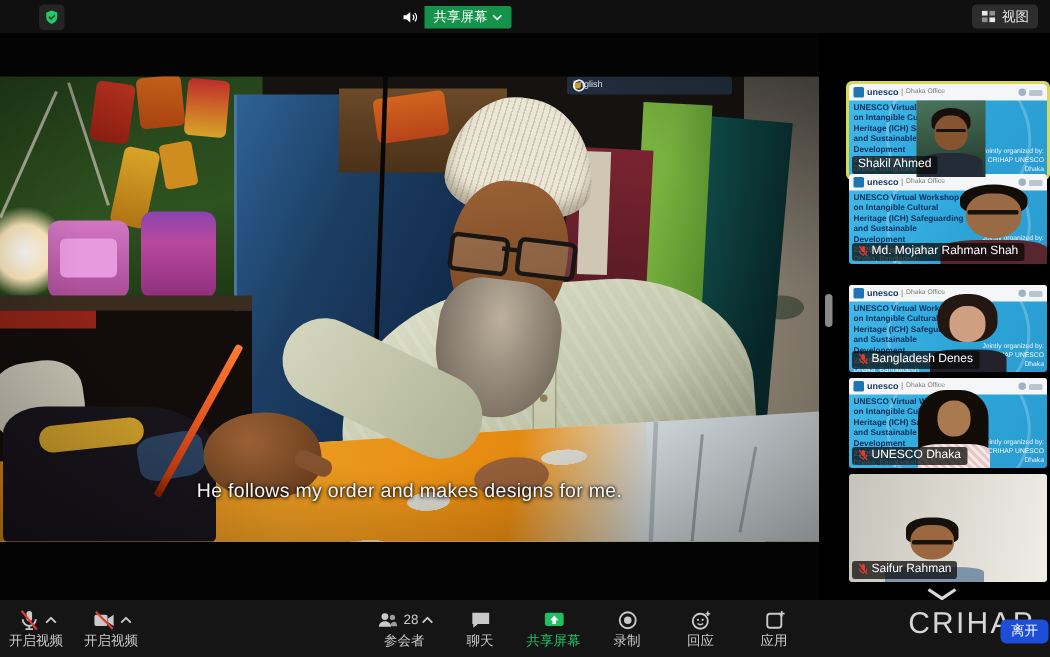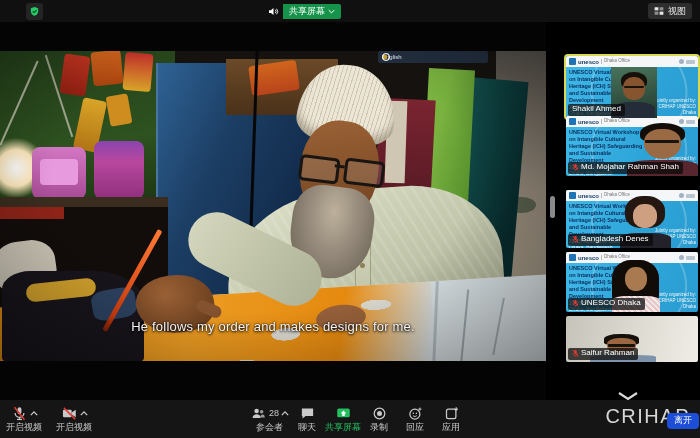--- a/index.html
+++ b/index.html
@@ -109,21 +109,21 @@
 
   
   .drag-handle{position:absolute;left:550px;top:196px;width:5px;height:22px;background:#8a8a8a;border-radius:3px;z-index:25;}
 
   
   .thumb{position:absolute;left:566px;width:132px;background:#000;overflow:hidden;border-radius:2px;}
   #t1{top:56px;height:62px;box-shadow:0 0 0 2px #d8d855;}
   #t2{top:116px;height:60px;}
   #t3{top:190px;height:58px;}
   #t4{top:252px;height:60px;}
-  #t5{top:316px;height:46px;}
+  #t5{top:316px;height:72px;}
   .slide{position:absolute;inset:0;background:linear-gradient(120deg,#41bae9 0%,#2da4d8 60%,#2a9bd0 100%);overflow:hidden;}
   .swoosh{position:absolute;right:8%;top:-25%;width:70%;height:155%;border:2px solid rgba(255,255,255,.22);border-radius:50%;transform:rotate(-28deg);}
   .sl-head{position:absolute;top:0;left:0;right:0;height:11px;background:#f4f6f8;display:flex;align-items:center;padding:0 3px;gap:2px;}
   .sl-logo{width:7px;height:7px;background:#1f74b4;border-radius:1px;flex:none;}
   .sl-un{font-size:6px;font-weight:bold;color:#173c64;line-height:1;}
   .sl-off{font-size:4.5px;color:#777;border-left:1px solid #bbb;padding-left:2px;line-height:1;}
   .sl-right{margin-left:auto;display:flex;gap:2px;align-items:center;}
   .sl-em{width:5px;height:5px;border-radius:50%;background:#9fb3c4;}
   .sl-em2{width:9px;height:4px;background:#b9c6d2;border-radius:1px;}
   .sl-text{position:absolute;left:3px;top:13px;width:58%;}
@@ -140,21 +140,21 @@
   .webcam{position:absolute;inset:0;background:linear-gradient(100deg,#c6c4ba 0%,#dddbd2 55%,#efede5 100%);}
   .glassbar{background:#17130f;border-radius:1px;}
 
   
   .more-chevron{position:absolute;left:617px;top:391px;width:22px;height:10px;z-index:26;}
 
   
   .toolbar{position:absolute;left:0;top:400px;width:700px;height:38px;background:#151515;z-index:30;}
   .tgroup{position:absolute;top:0;height:38px;display:flex;align-items:center;}
   .tg-left{left:6px;gap:14px;}
-  .tg-center{left:250px;justify-content:center;}
+  .tg-center{left:250px;gap:13px;justify-content:center;}
   .tool-btn{display:flex;flex-direction:column;align-items:center;justify-content:center;gap:2px;cursor:pointer;min-width:36px;}
   .tool-btn .row{display:flex;align-items:flex-end;gap:2px;}
   .ticon{width:17px;height:15px;}
   .tlabel{font-size:9px;color:#c9c9c9;line-height:1;white-space:nowrap;}
   .tlabel.green{color:#23c060;}
   .caret{width:8px;height:5px;margin-bottom:5px;cursor:pointer;}
   .pcount{font-size:9px;color:#c9c9c9;line-height:1;margin-bottom:3px;}
   .crihap{position:absolute;right:10px;top:5px;font-size:20px;letter-spacing:1.5px;color:#d6d6d6;font-weight:500;z-index:31;}
   .leave-btn{position:absolute;right:1px;top:13px;background:#1d4ed8;color:#fff;font-size:9px;
              padding:3px 7px 4px;border-radius:4px;z-index:32;cursor:pointer;line-height:1;}

